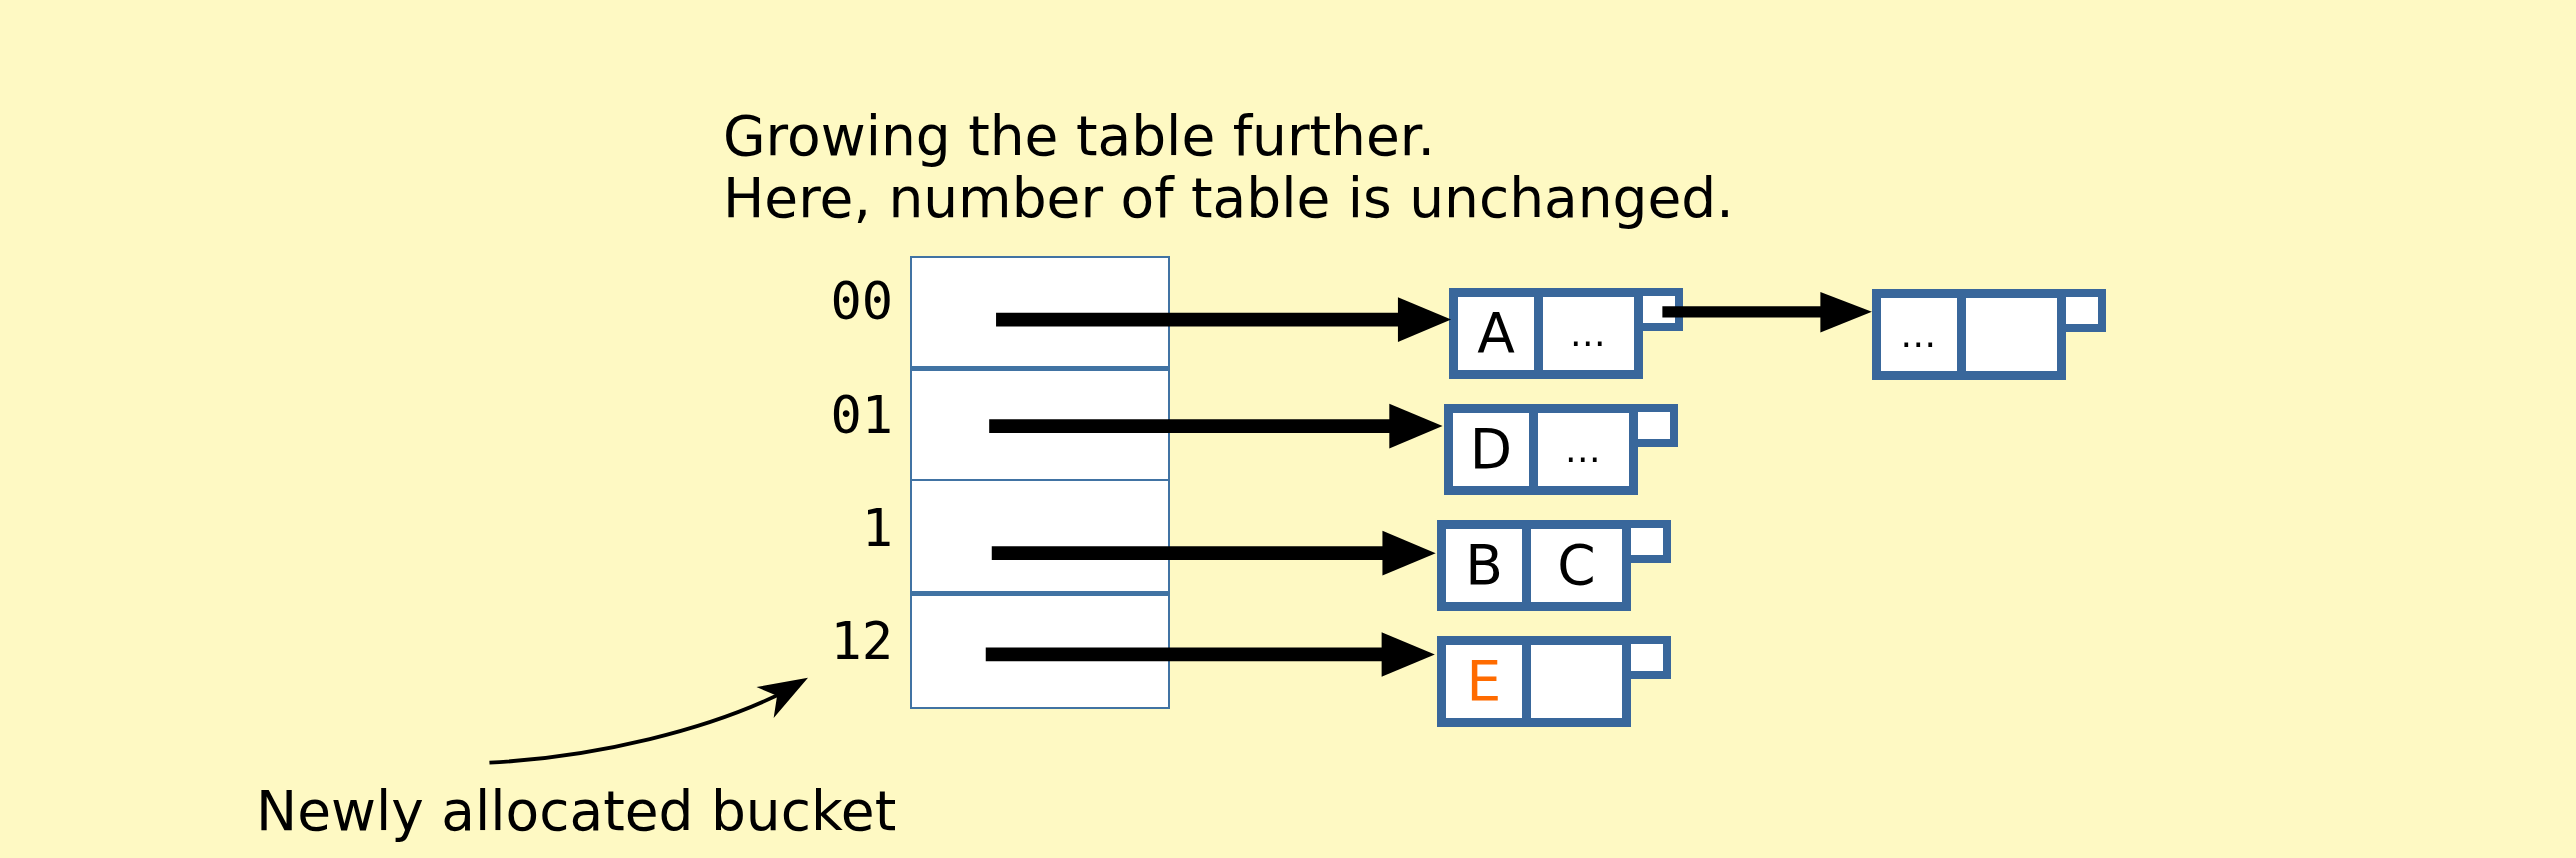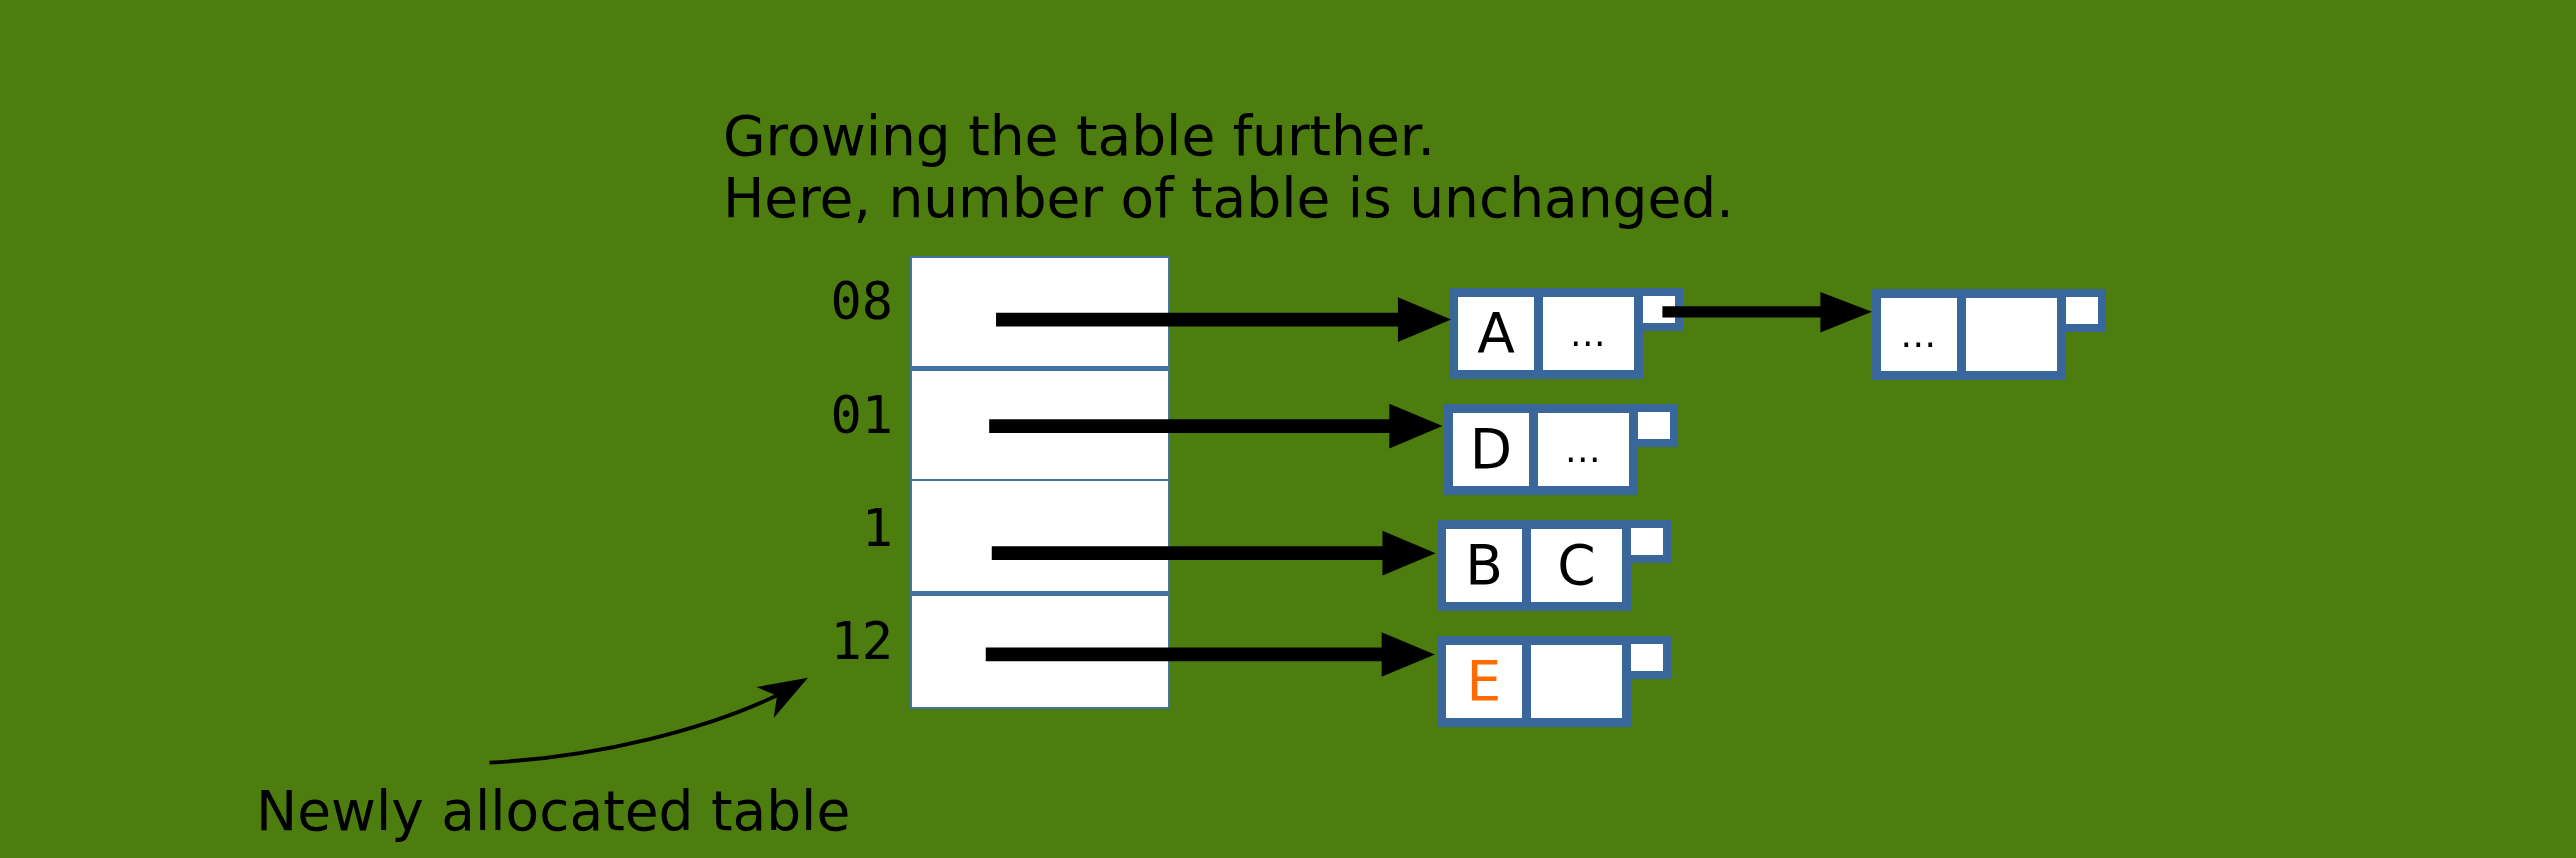--- a/index.html
+++ b/index.html
@@ -1,17 +1,17 @@
 <!DOCTYPE html>
 <html style="font-size:13.7px"><head>
 <meta charset="utf-8">
 <style>
   html,body{margin:0;padding:0;background:#fff;}
   #canvas{
-    position:relative;width:2576px;height:859px;background:#4d7c0f;
+    position:relative;width:2576px;height:859px;background:#fef9c3;
     font-family:"DejaVu Sans",sans-serif;color:#000;overflow:hidden;
   }
   
   .title{position:absolute;left:723px;top:105px;font-size:55px;line-height:62px;color:#000;white-space:nowrap;}
   
   .directory{
     position:absolute;left:910px;top:256px;width:260px;height:453px;
     border:2.6px solid #4173a3;box-sizing:border-box;background:#fff;
   }
   .dir-row{box-sizing:border-box;width:100%;}
@@ -52,21 +52,21 @@
 </head>
 <body>
 
 <div id="canvas">
 
   <div class="title">
     <div>Growing the table further.</div>
     <div>Here, number of table is unchanged.</div>
   </div>
 
-  <div class="dir-label dl0">08</div>
+  <div class="dir-label dl0">00</div>
   <div class="dir-label dl1">01</div>
   <div class="dir-label dl2">1</div>
   <div class="dir-label dl3">12</div>
 
   <div class="directory">
     <div class="dir-row r0"></div>
     <div class="dir-row r1"></div>
     <div class="dir-row r2"></div>
     <div class="dir-row r3"></div>
   </div>
@@ -114,21 +114,21 @@
   <div class="bucket bucket-e">
     <div class="slot s1">
       <span class="letter hl">E</span>
     </div>
     <div class="slot s2">
       <span class="letter"></span>
     </div>
     <div class="tab"></div>
   </div>
 
-  <div class="annotation">Newly allocated table</div>
+  <div class="annotation">Newly allocated bucket</div>
 
   <svg class="overlay" width="2576" height="859" viewBox="0 0 3000 1000">
     <g>
       <line x1="1160" y1="372" x2="1634" y2="372" stroke="#000" stroke-width="16"></line>
       <polygon points="1628,346 1628,398 1690,372" fill="#000"></polygon>
     </g>
     <g>
       <line x1="1152" y1="496" x2="1622" y2="496" stroke="#000" stroke-width="16"></line>
       <polygon points="1618,470 1618,522 1680,496" fill="#000"></polygon>
     </g>

